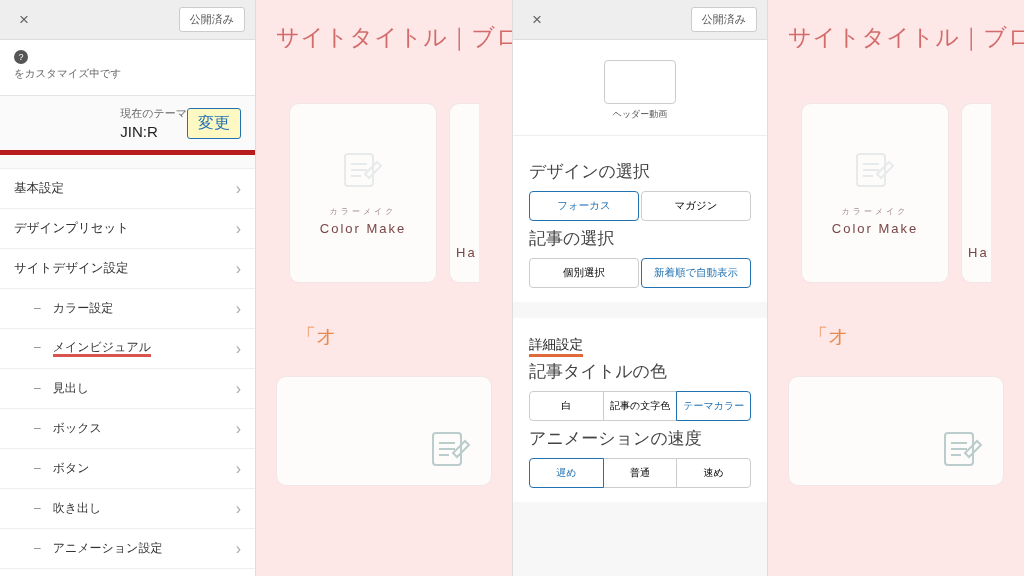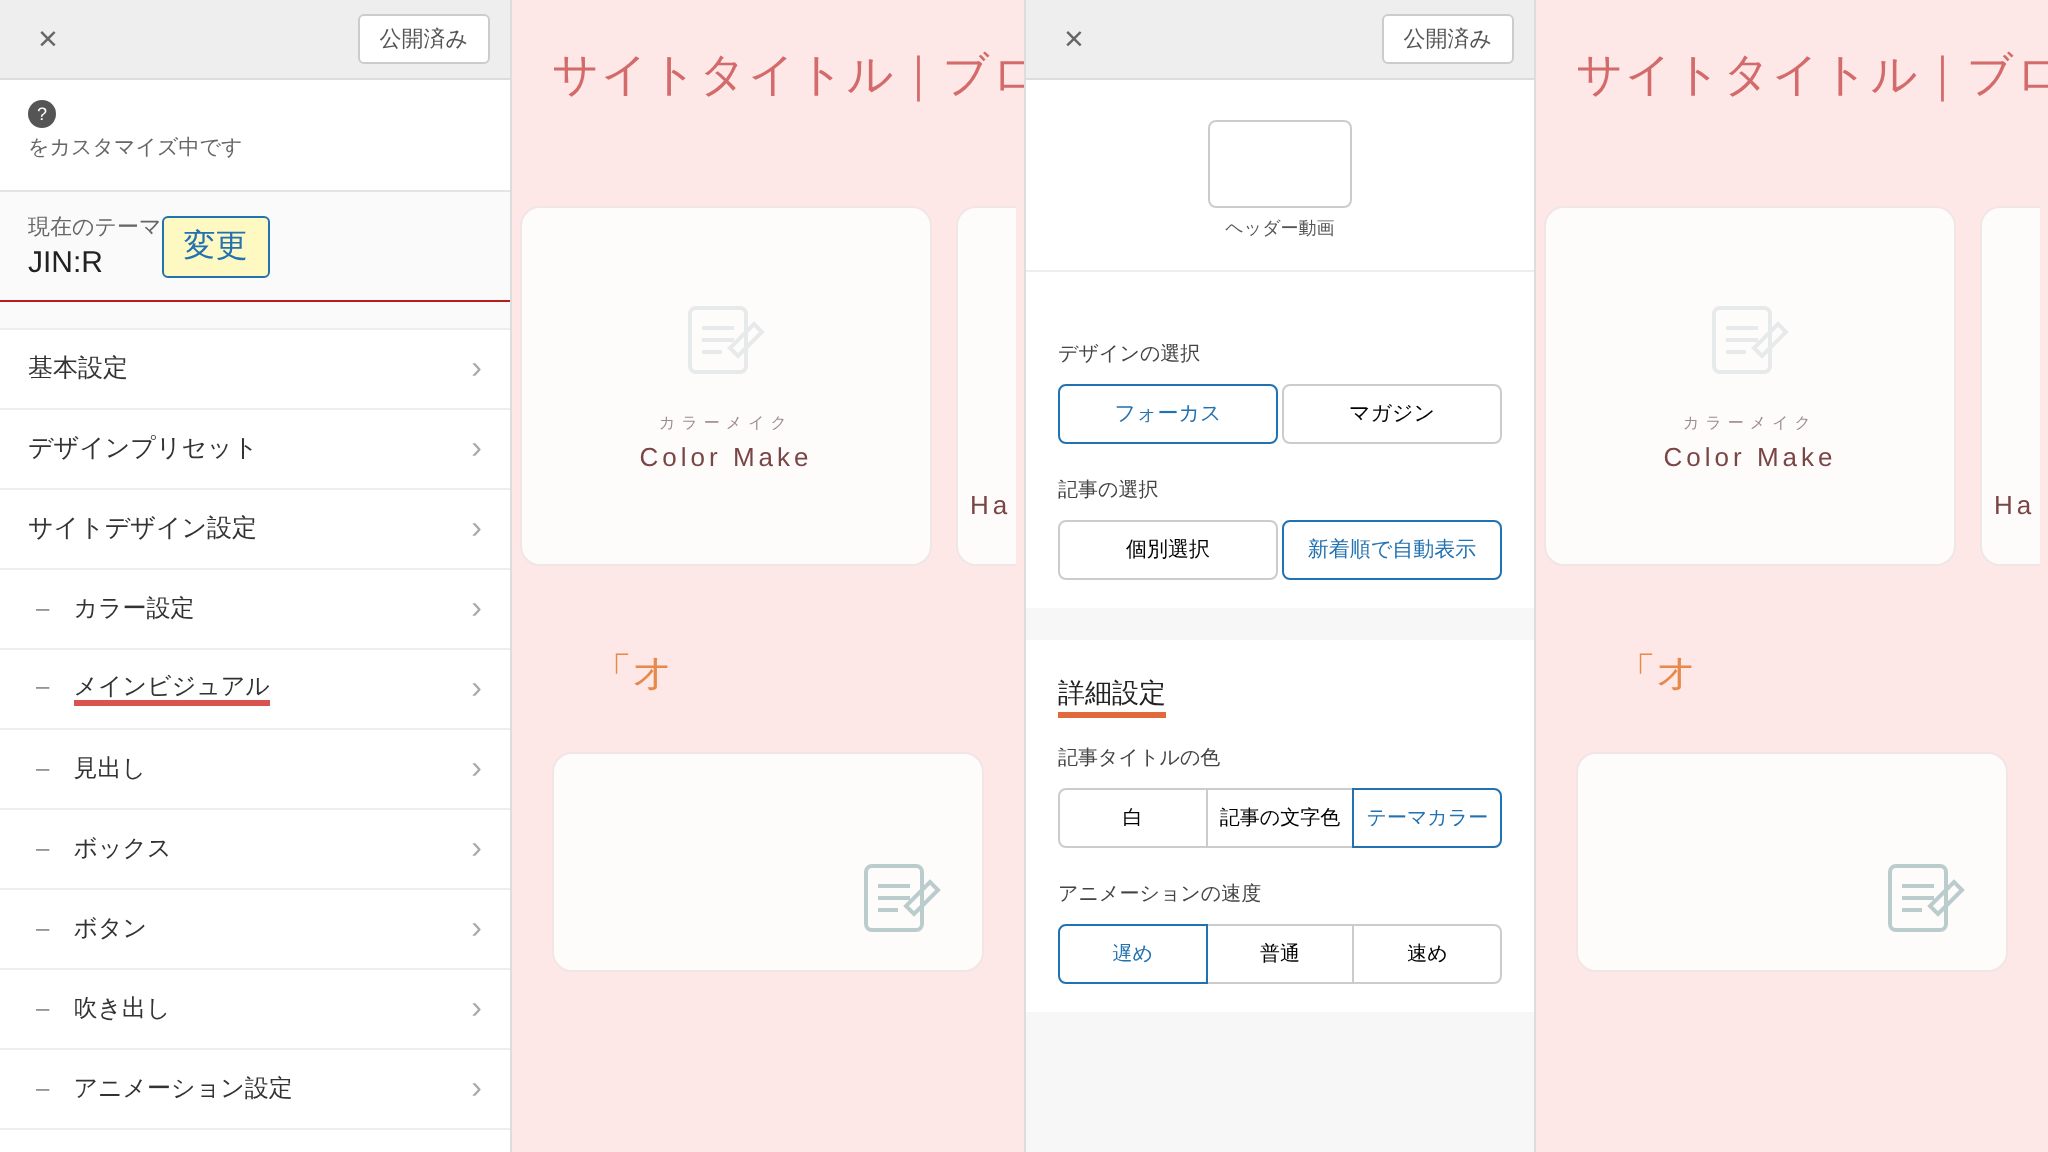--- a/index.html
+++ b/index.html
@@ -17,52 +17,52 @@
 .close{width:28px;height:28px;display:flex;align-items:center;justify-content:center;font-size:17px;color:#666;cursor:pointer}
 .pub{background:#fff;border:1px solid #ccc;border-radius:3px;padding:4px 10px;font-size:11px;color:#555}
 
 
 .titleBlk{padding:10px 14px 14px;border-bottom:1px solid #e4e4e4;background:#fff}
 .title{font-size:13.5px;color:#333;display:flex;align-items:center;gap:6px}
 .qmark{width:14px;height:14px;border-radius:50%;background:#555;color:#fff;font-size:9px;display:flex;align-items:center;justify-content:center}
 .sub{font-size:10.5px;color:#666;margin-top:3px}
 
 
-.theme{padding:10px 14px;border-bottom:1px solid #b91c1c;background:#fafafa;display:flex;justify-content:flex-start;align-items:center}
+.theme{padding:10px 14px;border-bottom:5px solid #b91c1c;background:#fafafa;display:flex;justify-content:flex-end;align-items:center}
 .theme .lab{font-size:11px;color:#666}
 .theme .nm{font-size:15px;color:#222;margin-top:2px}
 .chbtn{border:1px solid #2271b1;color:#2271b1;background:#fef9c3;border-radius:3px;padding:4px 10px;font-size:16px;cursor:pointer}
 
 
 .menu{flex:1;overflow:auto;background:#fff}
 .item{display:flex;align-items:center;justify-content:space-between;padding:0 14px;height:40px;border-bottom:1px solid #eee;font-size:12.5px;color:#333;cursor:pointer}
 .sep{height:14px;background:#fafafa;border-bottom:1px solid #eee}
 .chev{color:#aaa;font-size:16px}
-.sitem{padding-left:18px;font-size:12px}
+.sitem{padding-left:34px;font-size:12px}
 .sitem .dash{color:#888;margin-right:12px}
 .under{display:inline-block;border-bottom:3px solid #d9534f;padding-bottom:1px;line-height:1}
 
 
 .site-title{font-size:23px;color:#d36b6b;letter-spacing:1px;padding:22px 0 0 20px;white-space:nowrap}
-.cards{display:flex;gap:12px;margin:50px 4px 40px}
+.cards{display:flex;gap:12px;margin:50px 33px 40px}
 .card{flex:1;height:180px;border-radius:10px;background:#fefbfb;border:1px solid #f1e6e6;display:flex;flex-direction:column;align-items:center;justify-content:center;color:#8da0a0}
 .card svg{opacity:.35}
 .cap1{font-size:8px;color:#a08c8c;letter-spacing:3px;margin-top:16px}
 .cap2{font-size:13px;color:#7a4545;letter-spacing:2px;margin-top:4px}
 .orangeQuote{font-size:20px;color:#e8884a;margin-left:40px}
 .bigcard{margin:26px 20px;height:110px;border-radius:10px;background:#fefbfb;border:1px solid #f1e6e6;display:flex;align-items:flex-end;justify-content:flex-end;padding:16px}
 
 
 .hdThumb{margin:20px auto 14px;width:76px}
 .hdThumb .box{width:72px;height:44px;border:1px solid #ccc;border-radius:4px;margin:0 auto 4px}
 .hdThumb .lab{font-size:9px;color:#555;text-align:center}
 .sec{background:#fff;margin:0 0 16px 0;padding:18px 16px 14px}
 .sec-h{font-size:13.5px;color:#222;margin-bottom:6px}
 .sec-h .und{border-bottom:3px solid #e06a3a;padding-bottom:2px}
-.lab2{font-size:10px;color:#444;margin:16px 0 8px}
+.lab2{font-size:17px;color:#444;margin:6px 0 8px}
 .seg{display:flex;gap:2px}
 .seg2{display:flex}
 .seg2>*{flex:1;border:1px solid #ccc;margin-left:-1px;padding:7px 0;font-size:10.5px;text-align:center;background:#fff;cursor:pointer;white-space:nowrap}
 .seg2>*:first-child{margin-left:0;border-radius:4px 0 0 4px}
 .seg2>*:last-child{border-radius:0 4px 4px 0}
 .seg2 .act,.seg .act{border-color:#2271b1;color:#2271b1;z-index:1;position:relative}
 .segbtn{flex:1;border:1px solid #ccc;border-radius:4px;padding:7px 0;font-size:10.5px;text-align:center;background:#fff;cursor:pointer;white-space:nowrap}
 .segbtn.act{border-color:#2271b1;color:#2271b1}
 .seg3>*{flex:1;font-size:10px}
 </style>

